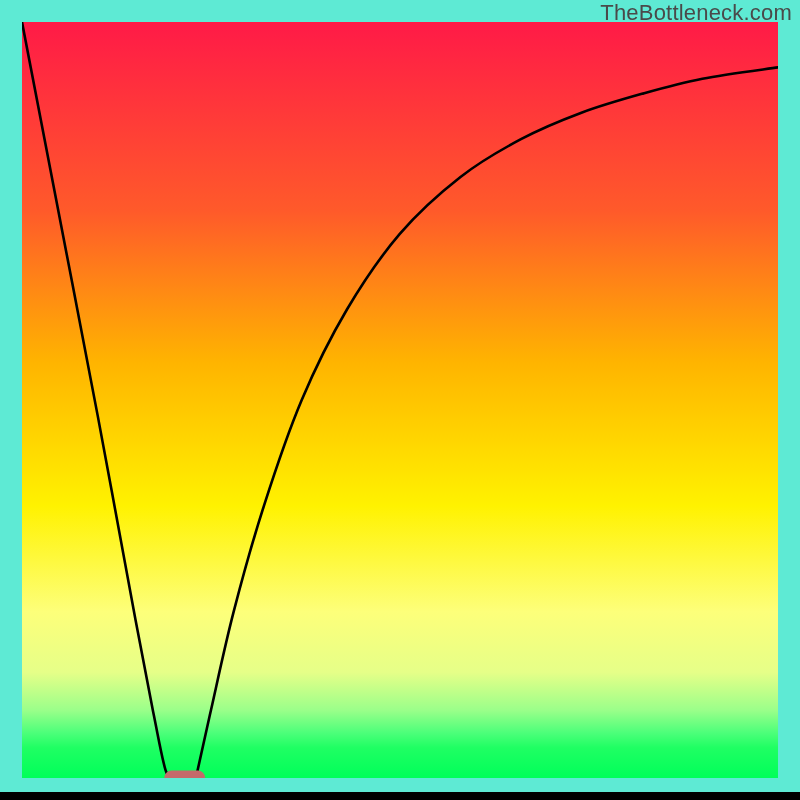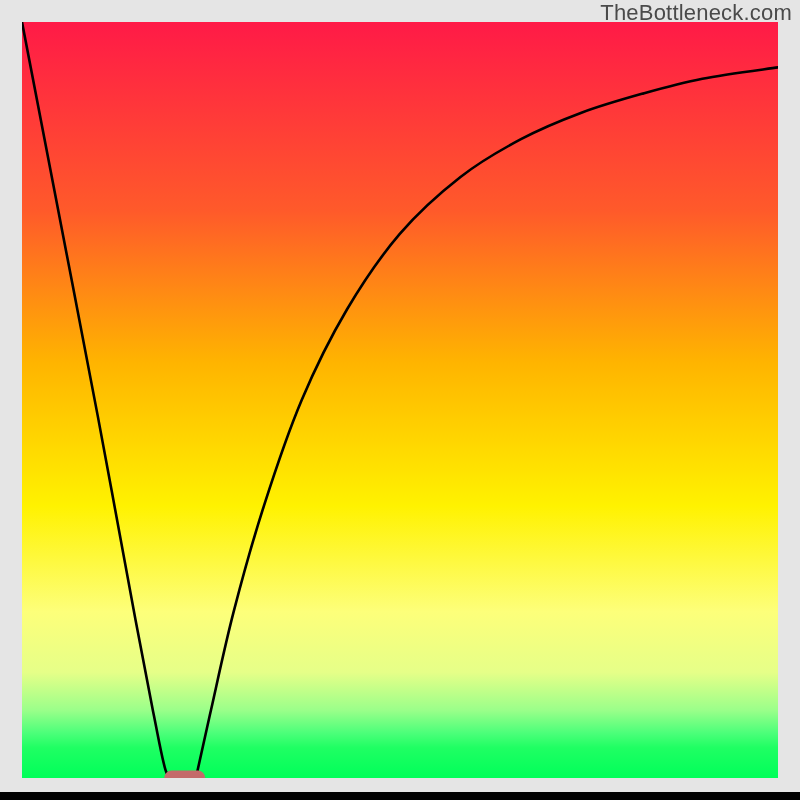--- a/index.html
+++ b/index.html
@@ -7,21 +7,21 @@
     padding: 0;
     width: 800px;
     height: 800px;
     overflow: hidden;
     background: #000;
     font-family: Arial, Helvetica, sans-serif;
   }
   .outer {
     width: 800px;
     height: 792px;
-    background: #e5e5e5;
+    background: #5eead4;
     position: relative;
   }
   .plot-area {
     position: absolute;
     left: 22px;
     top: 22px;
     width: 756px;
     height: 756px;
     overflow: hidden;
   }

